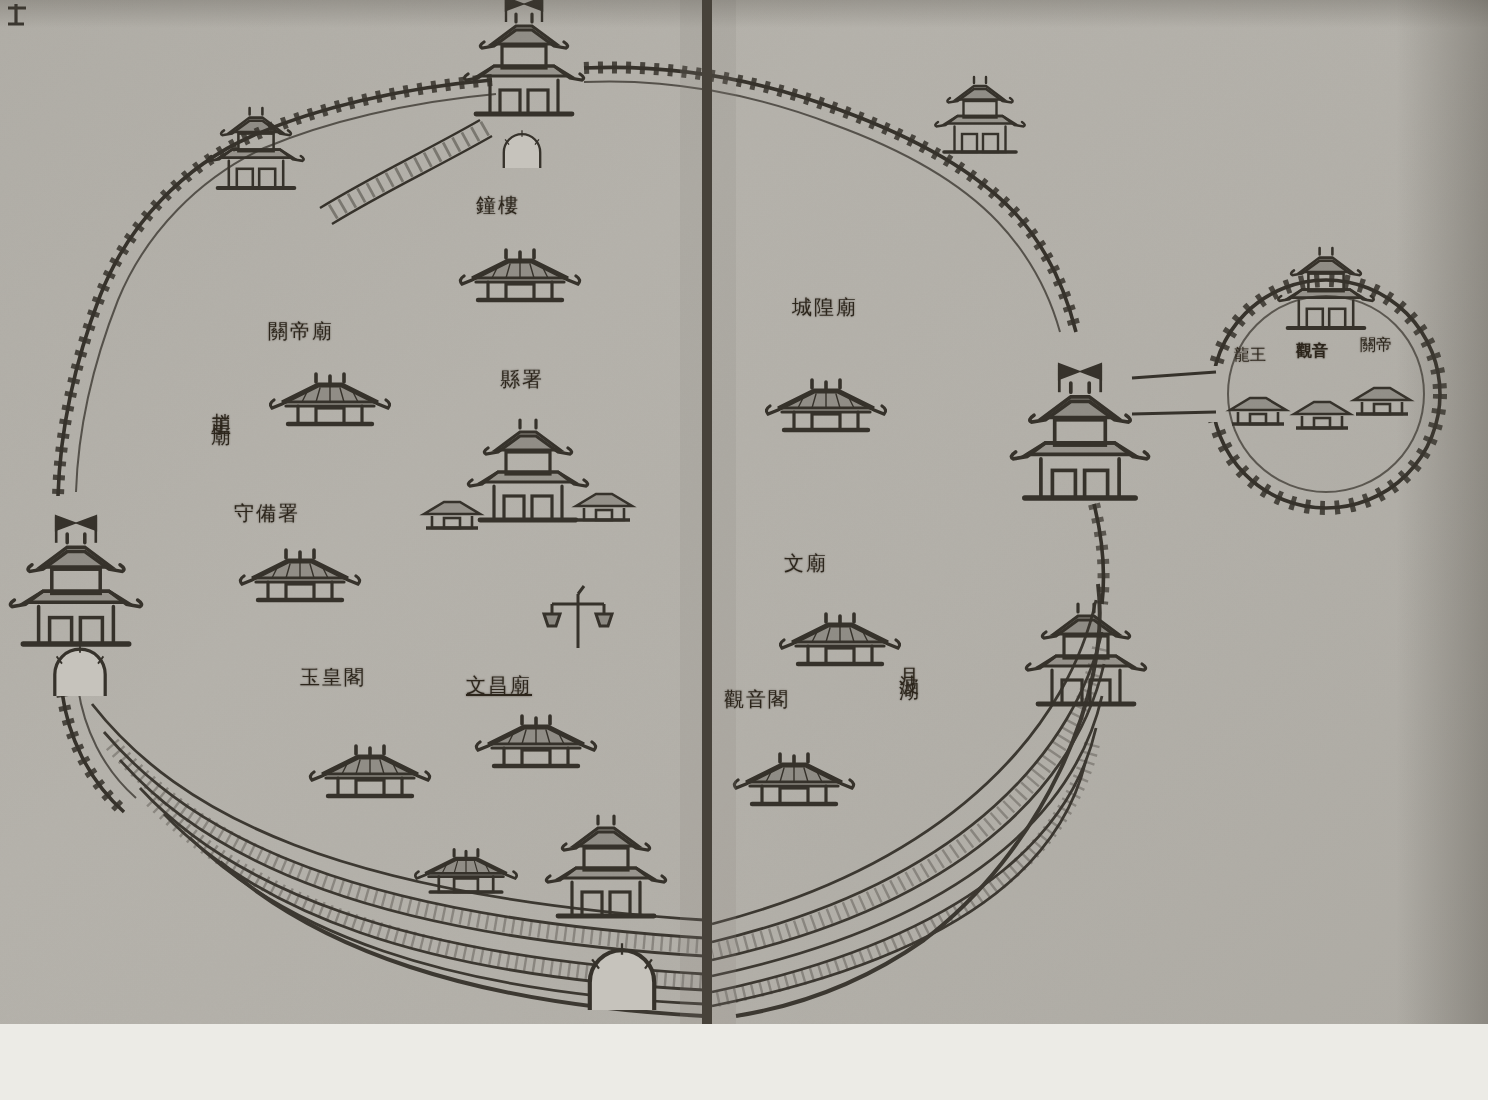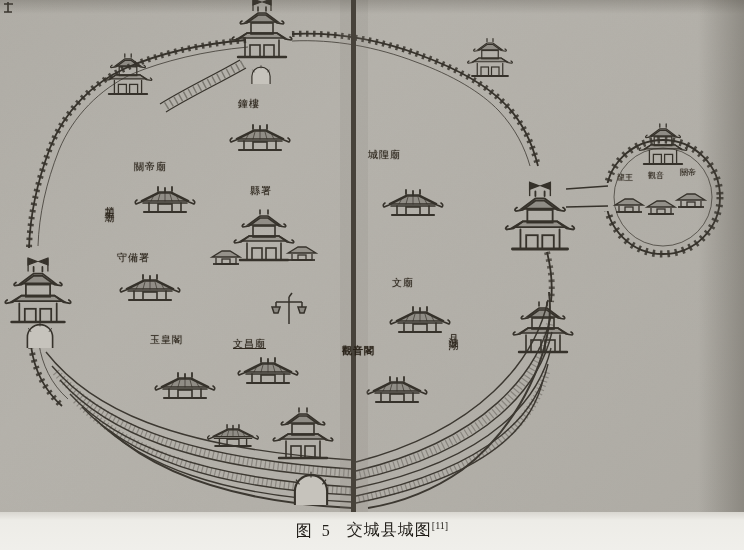--- a/index.html
+++ b/index.html
@@ -205,31 +205,26 @@
       <path d="M4,4 h9 M8,2 v10 M4,12 h8" stroke="#3a362f" stroke-width="1.6" fill="none"></path>
     </svg>
 
     <span class="map-label" style="left:238px;top:98px;">鐘樓</span>
     <span class="map-label" style="left:134px;top:161px;">關帝廟</span>
     <span class="map-label v" style="left:104px;top:198px;">趙王廟</span>
     <span class="map-label" style="left:117px;top:252px;text-align:right;">守備署</span>
     <span class="map-label" style="left:250px;top:186px;font-family:Liberation Mono, monospace;">縣署</span>
     <span class="map-label" style="left:233px;top:338px;text-decoration:underline;">文昌廟</span>
     <span class="map-label" style="left:150px;top:334px;text-align:center;">玉皇閣</span>
-    <span class="map-label" style="left:368px;top:149px;">城隍廟</span>
+    <span class="map-label" style="left:396px;top:149px;">城隍廟</span>
     <span class="map-label" style="left:392px;top:265px;margin-top:12px;">文廟</span>
     <span class="map-label v" style="left:448px;top:326px;">月波湖</span>
-    <span class="map-label" style="left:342px;top:345px;font-weight:bold;">觀音閣</span>
+    <span class="map-label" style="left:362px;top:345px;">觀音閣</span>
     <span class="map-label tiny" style="left:617px;top:172px;">龍王</span>
-    <span class="map-label tiny" style="left:648px;top:170px;">觀音</span>
+    <span class="map-label tiny" style="left:648px;top:170px;font-weight:bold;">觀音</span>
     <span class="map-label tiny" style="left:680px;top:167px;">關帝</span>
 
     <div class="edge-right"></div>
     <div class="edge-top"></div>
   </div>
 
-  <div class="caption-strip">
-    <div class="caption">
-      <span class="fig-no">图 5</span><span>交城县城图</span><sup>[11]</sup>
-    </div>
-  </div>
 
 </div>
 
 </body></html>

